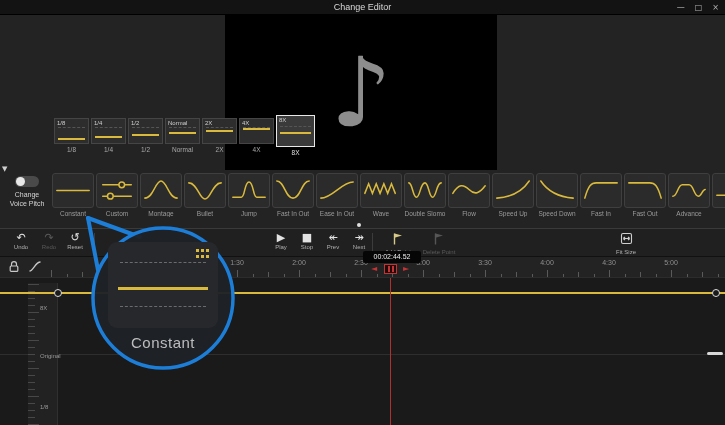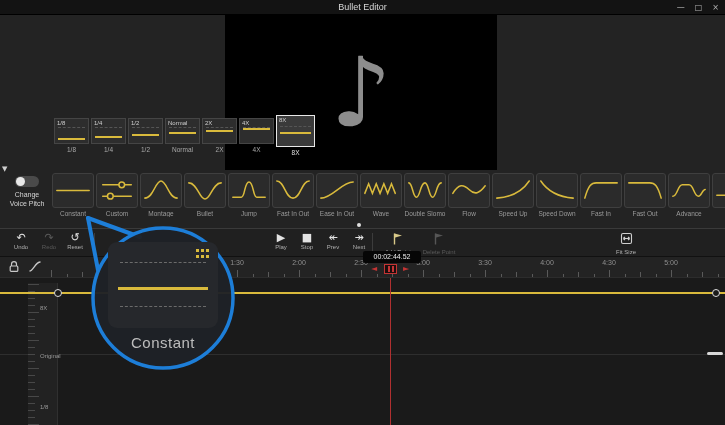--- a/index.html
+++ b/index.html
@@ -89,21 +89,21 @@
   .co-line{position:absolute;left:10px;right:10px;top:45px;height:3px;background:#d9ba3c}
   .co-grid{position:absolute;right:8px;top:7px}
   .co-label{position:absolute;left:43px;top:124px;width:160px;text-align:center;font-size:15px;color:#bdbdbd;letter-spacing:.5px}
 </style>
 </head>
 <body>
 
 <div id="app">
 
   <div class="titlebar">
-    <div class="title">Bullet Editor</div>
+    <div class="title">Change Editor</div>
     <div class="winbtns">
       <span class="winbtn">—</span>
       <span class="winbtn">□</span>
       <span class="winbtn">×</span>
     </div>
   </div>
 
   <div class="preview">
     <span class="note">♪</span>
   </div>

